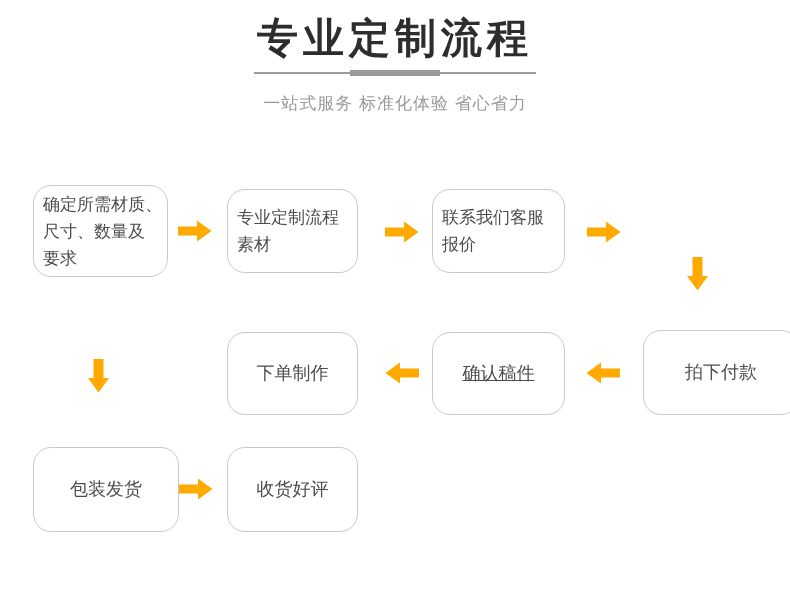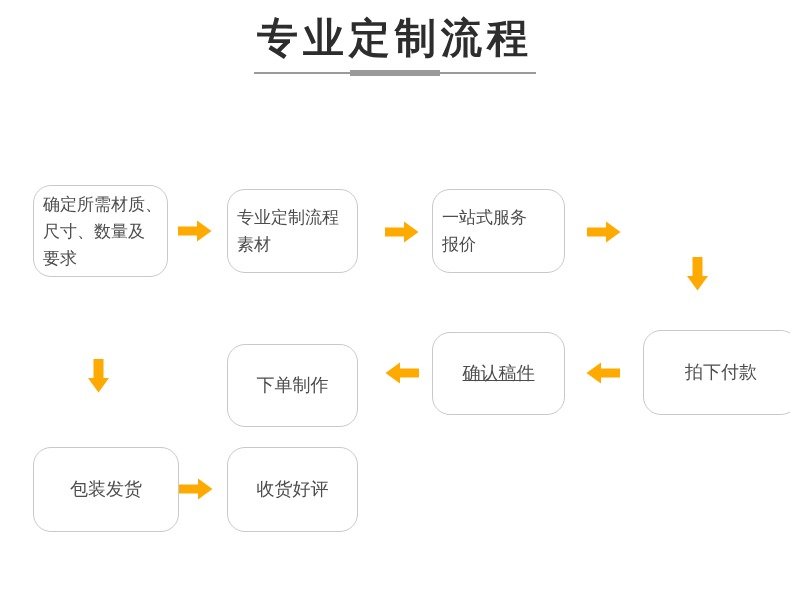--- a/index.html
+++ b/index.html
@@ -53,21 +53,21 @@
     line-height: 27px;
     white-space: pre-line;
   }
   .left-text   { justify-content: flex-start; text-align: left; padding: 0 4px 0 9px; }
   .center-text { justify-content: center; text-align: center; font-size: 18px; }
   .step-1 { left: 33px;  top: 185px; width: 135px; height: 92px; }
   .step-2 { left: 227px; top: 189px; width: 131px; height: 84px; }
   .step-3 { left: 432px; top: 189px; width: 133px; height: 84px; }
   .step-4 { left: 643px; top: 330px; width: 156px; height: 85px; text-align: right; }
   .step-5 { left: 432px; top: 332px; width: 133px; height: 83px; text-decoration: underline; }
-  .step-6 { left: 227px; top: 332px; width: 131px; height: 83px; margin-top: 12px; }
+  .step-6 { left: 227px; top: 332px; width: 131px; height: 83px; }
   .step-7 { left: 33px;  top: 447px; width: 146px; height: 85px; }
   .step-8 { left: 227px; top: 447px; width: 131px; height: 85px; }
   .arrow { position: absolute; line-height: 0; }
   .arrow-r1 { left: 178px; top: 220px; }
   .arrow-r2 { left: 385px; top: 221px; }
   .arrow-r3 { left: 587px; top: 221px; }
   .arrow-d1 { left: 687px; top: 257px; }
   .arrow-l1 { left: 586px; top: 362px; }
   .arrow-l2 { left: 385px; top: 362px; }
   .arrow-d2 { left: 88px;  top: 359px; }
@@ -77,20 +77,21 @@
 <body>
 
 <div class="canvas">
 
   <div class="title">专业定制流程</div>
 
   <div class="divider">
     <div class="divider-thick"></div>
   </div>
 
+  <div class="subtitle">一站式服务 标准化体验 省心省力</div>
 
   <div class="step step-1 left-text">
     <span>确定所需材质、
 尺寸、数量及
 要求</span>
   </div>
 
   <div class="arrow arrow-r1">
     <svg width="34" height="22" viewBox="0 0 34 22">
       <polygon points="0,6.5 19,6.5 19,0.5 33.5,11 19,21.5 19,15.5 0,15.5" fill="#FFAA00"></polygon>
@@ -102,21 +103,21 @@
 素材</span>
   </div>
 
   <div class="arrow arrow-r2">
     <svg width="34" height="22" viewBox="0 0 34 22">
       <polygon points="0,6.5 19,6.5 19,0.5 33.5,11 19,21.5 19,15.5 0,15.5" fill="#FFAA00"></polygon>
     </svg>
   </div>
 
   <div class="step step-3 left-text">
-    <span>一站式服务
+    <span>联系我们客服
 报价</span>
   </div>
 
   <div class="arrow arrow-r3">
     <svg width="34" height="22" viewBox="0 0 34 22">
       <polygon points="0,6.5 19,6.5 19,0.5 33.5,11 19,21.5 19,15.5 0,15.5" fill="#FFAA00"></polygon>
     </svg>
   </div>
 
   <div class="arrow arrow-d1">

